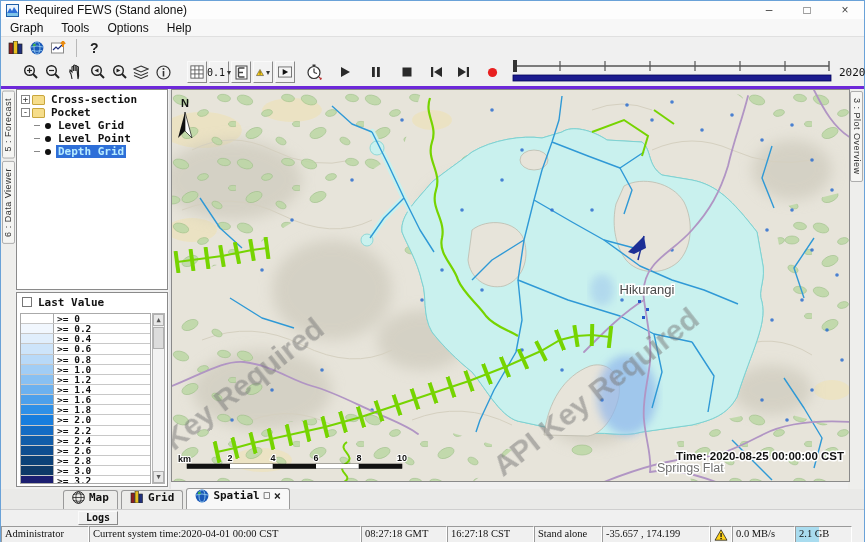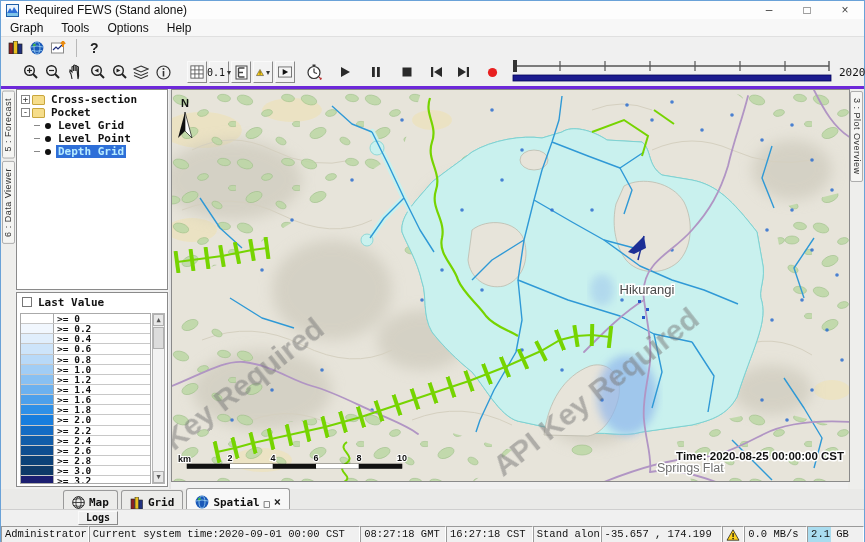--- a/index.html
+++ b/index.html
@@ -62,28 +62,28 @@
   .scroll-arrow { position:absolute; left:0; right:0; height:12px; background:#e8e8e8; border:1px solid #b0b0b0; font-size:7px; text-align:center; line-height:11px; color:#555; }
   .scroll-arrow.up { top:0; } .scroll-arrow.down { bottom:0; }
   .scroll-thumb { position:absolute; left:0; right:0; top:13px; height:22px; background:#dcdcdc; border:1px solid #b0b0b0; }
 
   .splitter { width:2px; background:#e4e4e4; }
   .map-area { flex:1; position:relative; background:#f0f0f0; }
   .map-frame { position:absolute; left:0; top:0; width:679px; height:393px; border:1px solid #8a8a8a; overflow:hidden; }
 
   
   .tabbar { position:absolute; left:0; top:488px; right:0; height:21px; background:#eaeae8; display:flex; align-items:flex-end; padding-left:62px; border-bottom:1px solid #cfcfcf; }
-  .btab { display:flex; align-items:flex-end; gap:4px; height:19px; padding:0 8px; background:#ececea; border:1px solid #9a9a9a; border-bottom:none; border-radius:3px 3px 0 0; margin-right:3px; font-size:11px; font-family:"DejaVu Sans Mono", monospace; font-weight:bold; color:#111; }
+  .btab { display:flex; align-items:flex-start; gap:4px; height:19px; padding:0 8px; background:#ececea; border:1px solid #9a9a9a; border-bottom:none; border-radius:3px 3px 0 0; margin-right:3px; font-size:11px; font-family:"DejaVu Sans Mono", monospace; font-weight:bold; color:#111; }
   .btab.active { background:#f8f8f8; height:21px; }
   .tab-glyph { font-size:10px; color:#222; font-weight:bold; }
   .logsrow { position:absolute; left:0; top:509px; right:0; height:16px; background:#f0f0f0; }
   .logs-btn { position:absolute; left:77px; top:1px; height:14px; padding:0 7px; font-size:10px; font-family:"DejaVu Sans Mono", monospace; font-weight:bold; border:1px solid; border-color:#fafafa #8a8a8a #8a8a8a #fafafa; background:#f0f0f0; line-height:12px; color:#111; }
 
   
-  .statusbar { position:absolute; left:0; top:525px; right:0; height:17px; display:flex; background:#f0f0f0; font-family:Liberation Mono, monospace; font-size:10.5px; color:#111; }
+  .statusbar { position:absolute; left:0; top:525px; right:0; height:17px; display:flex; background:#f0f0f0; font-family:Liberation Serif, serif; font-size:10.5px; color:#111; }
   .scell { border:1px solid; border-color:#9a9a9a #ffffff #ffffff #9a9a9a; padding:1px 0 0 3px; white-space:nowrap; overflow:hidden; position:relative; }
   .scell .memfill { position:absolute; left:0; top:0; bottom:0; width:42%; background:#a9dcef; }
   .scell span { position:relative; }
   .scell.iconcell { display:flex; align-items:center; justify-content:center; padding:0; }
 </style>
 </head>
 <body>
 
 <div class="window">
 
@@ -700,25 +700,25 @@
       <span class="tab-glyph">□</span>
       <span class="tab-glyph" style="font-size:12px">×</span>
     </span>
   </div>
   <div class="logsrow">
     <span class="logs-btn">Logs</span>
   </div>
 
   <div class="statusbar">
     <div class="scell" style="width:88px"><span>Administrator</span></div>
-    <div class="scell" style="width:272px"><span>Current system time:2020-09-01 00:00 CST</span></div>
+    <div class="scell" style="width:272px"><span>Current system time:2020-04-01 00:00 CST</span></div>
     <div class="scell" style="width:86px"><span>08:27:18 GMT</span></div>
     <div class="scell" style="width:87px"><span>16:27:18 CST</span></div>
     <div class="scell" style="width:68px"><span>Stand alone</span></div>
-    <div class="scell" style="width:122px"><span>-35.657 , 174.199</span></div>
+    <div class="scell" style="width:108px"><span>-35.657 , 174.199</span></div>
     <div class="scell iconcell" style="width:22px">
       <svg width="14" height="12" viewBox="0 0 17 15">
           <path d="M8.5,1 L16,14 L1,14 Z" fill="#ffd21a" stroke="#222" stroke-width="1"></path>
           <rect x="7.8" y="5" width="1.6" height="5" fill="#111"></rect>
           <circle cx="8.6" cy="12" r="1" fill="#111"></circle>
         </svg>
     </div>
     <div class="scell" style="width:63px"><span>0.0 MB/s</span></div>
     <div class="scell" style="width:57px"><div class="memfill"></div><span>2.1 GB</span></div>
   </div>

